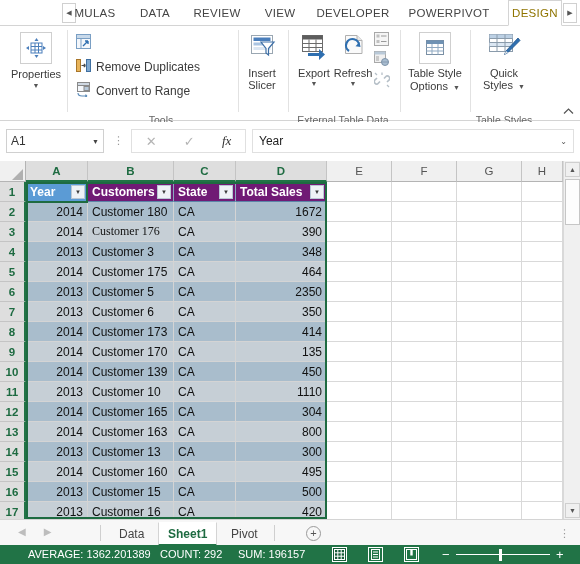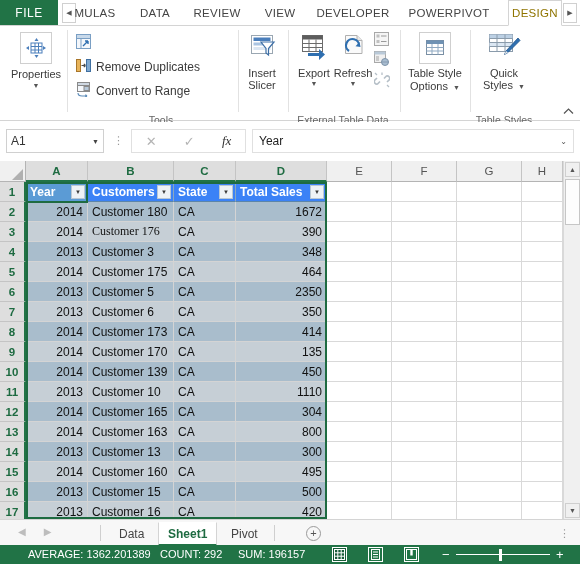--- a/index.html
+++ b/index.html
@@ -142,21 +142,21 @@
     font-size:12px; color:#111;
     border-right:1px solid #d4d4d4; border-bottom:1px solid #d4d4d4;
     background:#fff; overflow:hidden; white-space:nowrap;
   }
   .cell.num { justify-content:flex-end; padding-right:4px; }
   .cell.txt { justify-content:flex-start; padding-left:4px; }
   .cell.empty { border-right:1px solid #d9d9d9; border-bottom:1px solid #d9d9d9; }
 
   
   .cell.thdr {
-    background:#3b82f6; color:#ffffff; font-weight:bold;
+    background:#701a75; color:#ffffff; font-weight:bold;
     border-right:1px solid #8aa8c0; border-bottom:1px solid #5c85a8;
     padding-left:4px;
   }
   .cell.thdr.active { background:#5b9bd5; }
   .cell.band-a { background:#c6cfd6; }
   .cell.band-b { background:#a9bdcc; }
   .filter-btn {
     position:absolute; right:2px; top:3px; width:14px; height:14px;
     background:#eef2f6; border:1px solid #b9c7d4;
     display:flex; align-items:center; justify-content:center;
@@ -226,23 +226,20 @@
   .zoom-plus  { position:absolute; left:556px; top:3px; font-size:13px; color:#fff; line-height:1; }
   .zoom-track { position:absolute; left:456px; top:9px; width:94px; height:1px; background:#ffffff; }
   .zoom-thumb { position:absolute; left:499px; top:4px; width:3px; height:12px; background:#ffffff; }
 </style>
 </head>
 <body>
 
 <div id="app">
 
   <div class="tabbar">
-    <div class="file-tab">
-      <span>FILE</span>
-    </div>
     <div class="tab-scroll-left">
       <span>◀</span>
     </div>
     <div class="tab clipped" style="left:69px; width:52px;">
       <span>MULAS</span>
     </div>
     <div class="tab" style="left:130px; width:50px;">
       <span>DATA</span>
     </div>
     <div class="tab" style="left:186px; width:62px;">

